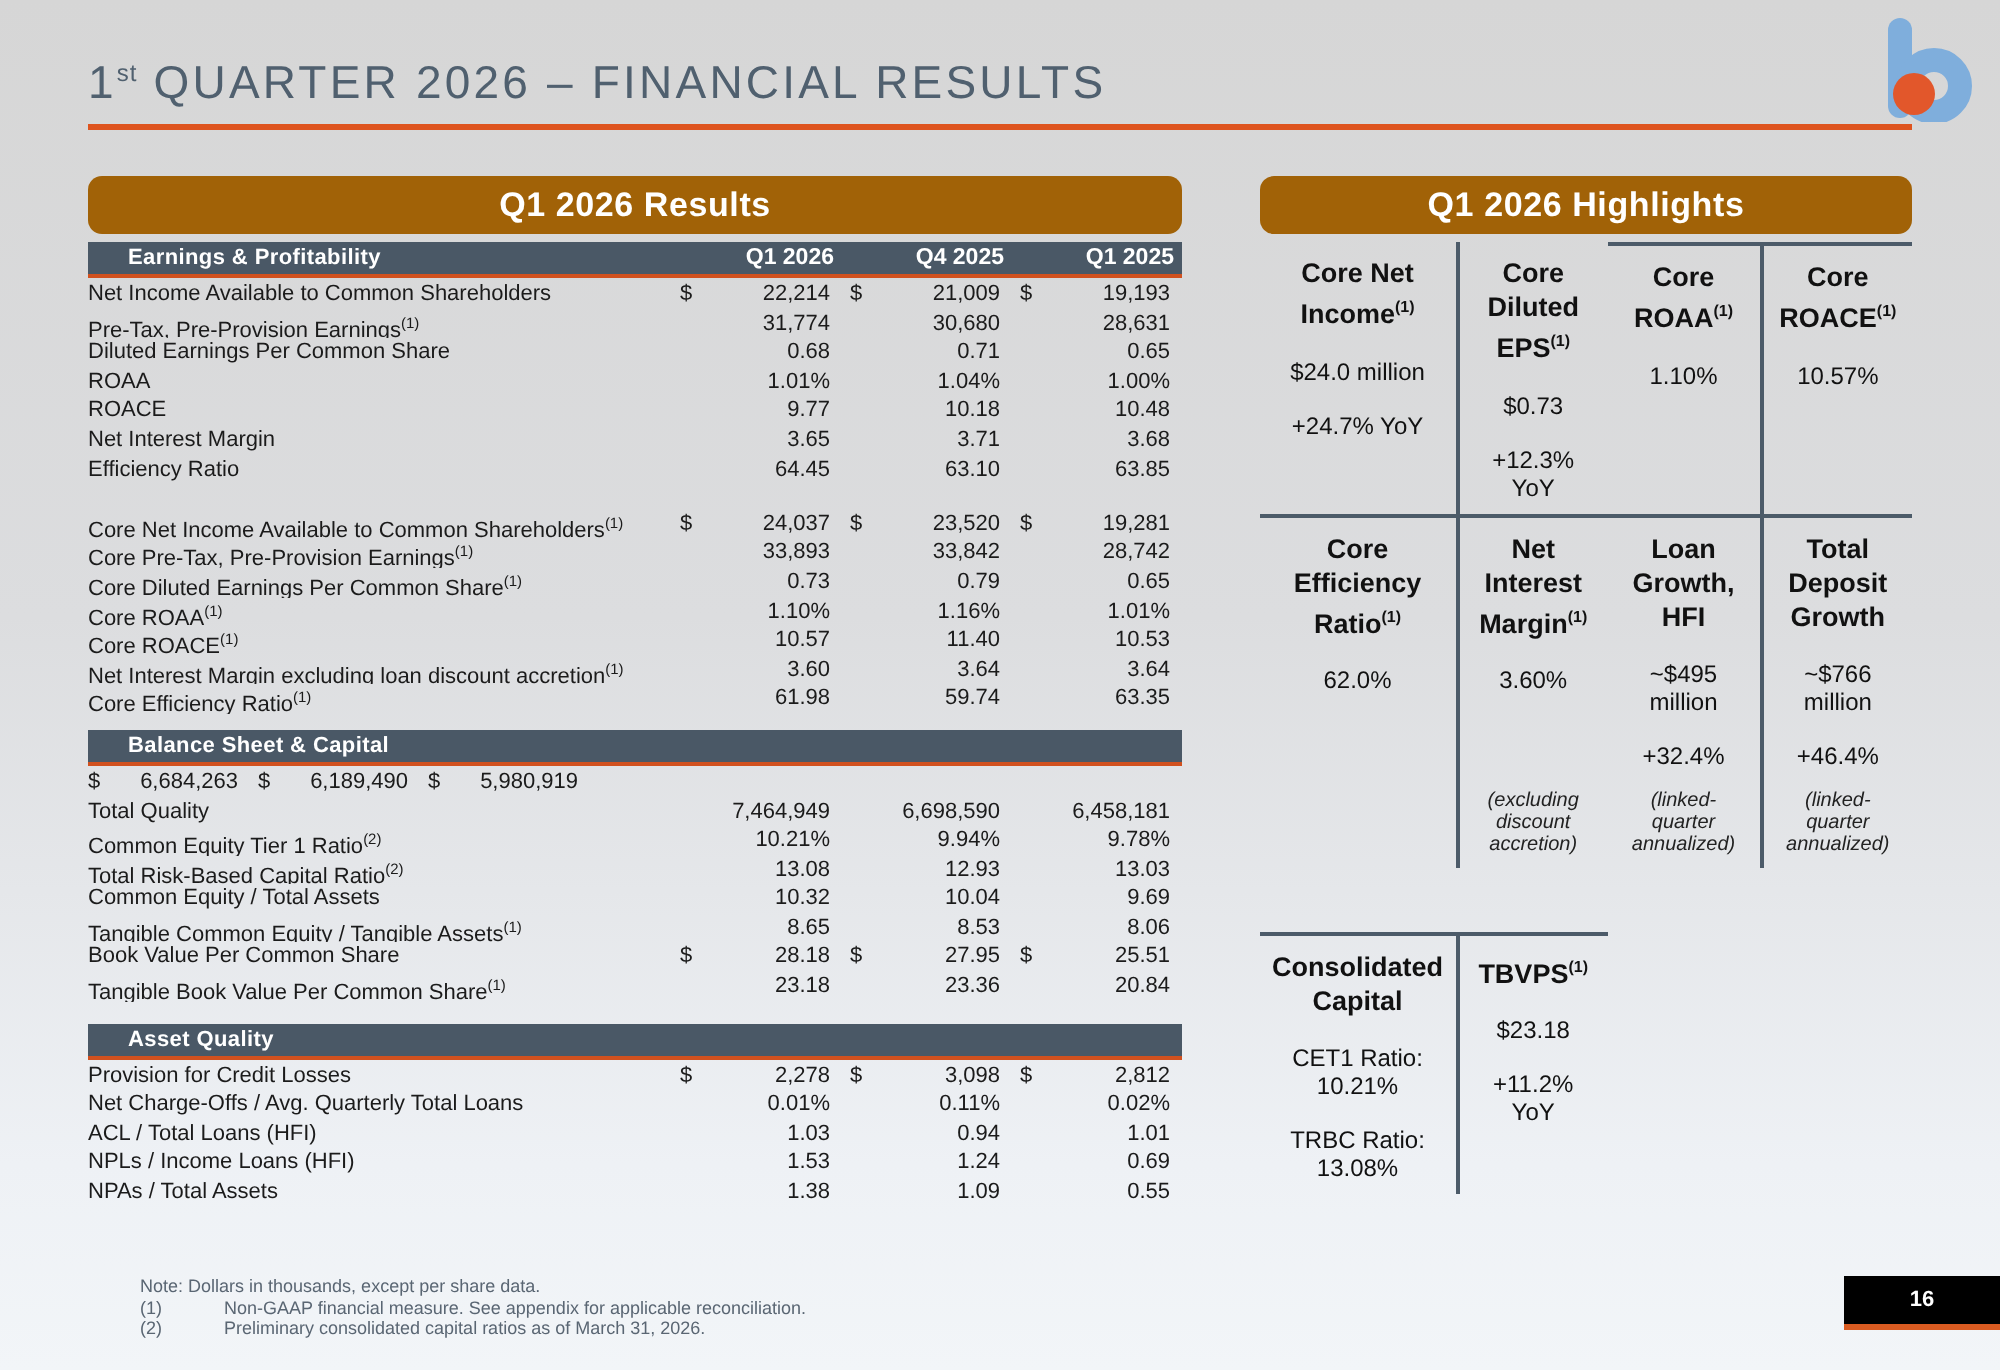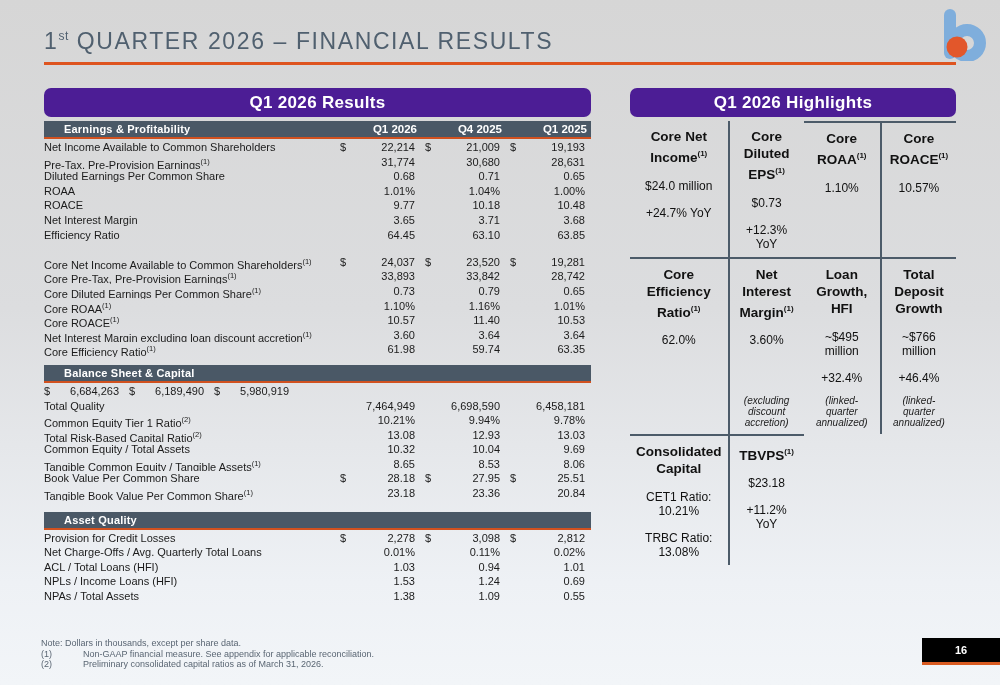--- a/index.html
+++ b/index.html
@@ -14,21 +14,21 @@
   .page-title{
     position:absolute;left:44px;top:28px;margin:0;
     font-size:23px;font-weight:400;letter-spacing:1.6px;color:#50606f;
   }
   .page-title sup{font-size:12px;letter-spacing:0.5px;}
   .title-rule{position:absolute;left:44px;right:44px;top:62px;height:3px;background:#de541f;}
   .logo{position:absolute;right:13px;top:7px;width:48px;height:54px;}
 
   
   .panel-header{
-    height:29px;line-height:29px;background:#4c1d95;color:#ffffff;
+    height:29px;line-height:29px;background:#a16207;color:#ffffff;
     font-weight:bold;font-size:17px;text-align:center;border-radius:7px;
     letter-spacing:0.3px;margin-bottom:4px;
   }
   .results-panel{position:absolute;left:44px;top:88px;width:547px;}
   .highlights-panel{position:absolute;left:630px;top:88px;width:326px;}
 
   
   .rsec + .rsec{margin-top:8px;}
   .rsec:nth-child(3){margin-top:11px;}
   .section-bar{
@@ -53,28 +53,28 @@
   .hl-cell{
     display:flex;flex-direction:column;align-items:center;box-sizing:border-box;
     padding:7px 6px 6px 6px;text-align:center;color:#111;
   }
   .hl-cell.cright{border-left:2.5px solid #4c5b69;}
   .hl-cell.bordered{border-top:2px solid #4c5b69;}
   .hl-cell.r0{min-height:86px;}
   .hl-cell.r1{min-height:64px;}
   .hl-cell.r2{min-height:88px;}
   .hl-cell.r3{min-height:121px;}
-  .hl-cell.r4{min-height:93px;}
+  .hl-cell.r4{min-height:93px;margin-top:32px;}
   .hl-title{font-weight:bold;font-size:13.5px;white-space:pre-line;line-height:17px;}
   .hl-title sup{font-size:8px;}
   .hl-value{font-size:12px;margin-top:13px;}
   .hl-note{font-size:10px;font-style:italic;margin-top:auto;padding-top:10px;color:#222;}
 
   
-  .footnotes{position:absolute;left:41px;top:638px;font-size:9px;line-height:10.5px;color:#5a6673;}
+  .footnotes{position:absolute;left:70px;top:638px;font-size:9px;line-height:10.5px;color:#5a6673;}
   .fn-item{display:flex;}
   .fn-marker{width:42px;}
   .page-box{
     position:absolute;right:0;top:638px;width:78px;height:24px;
     background:#000000;border-bottom:3px solid #d95b21;
     color:#fff;font-size:11px;font-weight:bold;line-height:24px;text-align:center;
   }
 </style>
 </head>
 <body>

